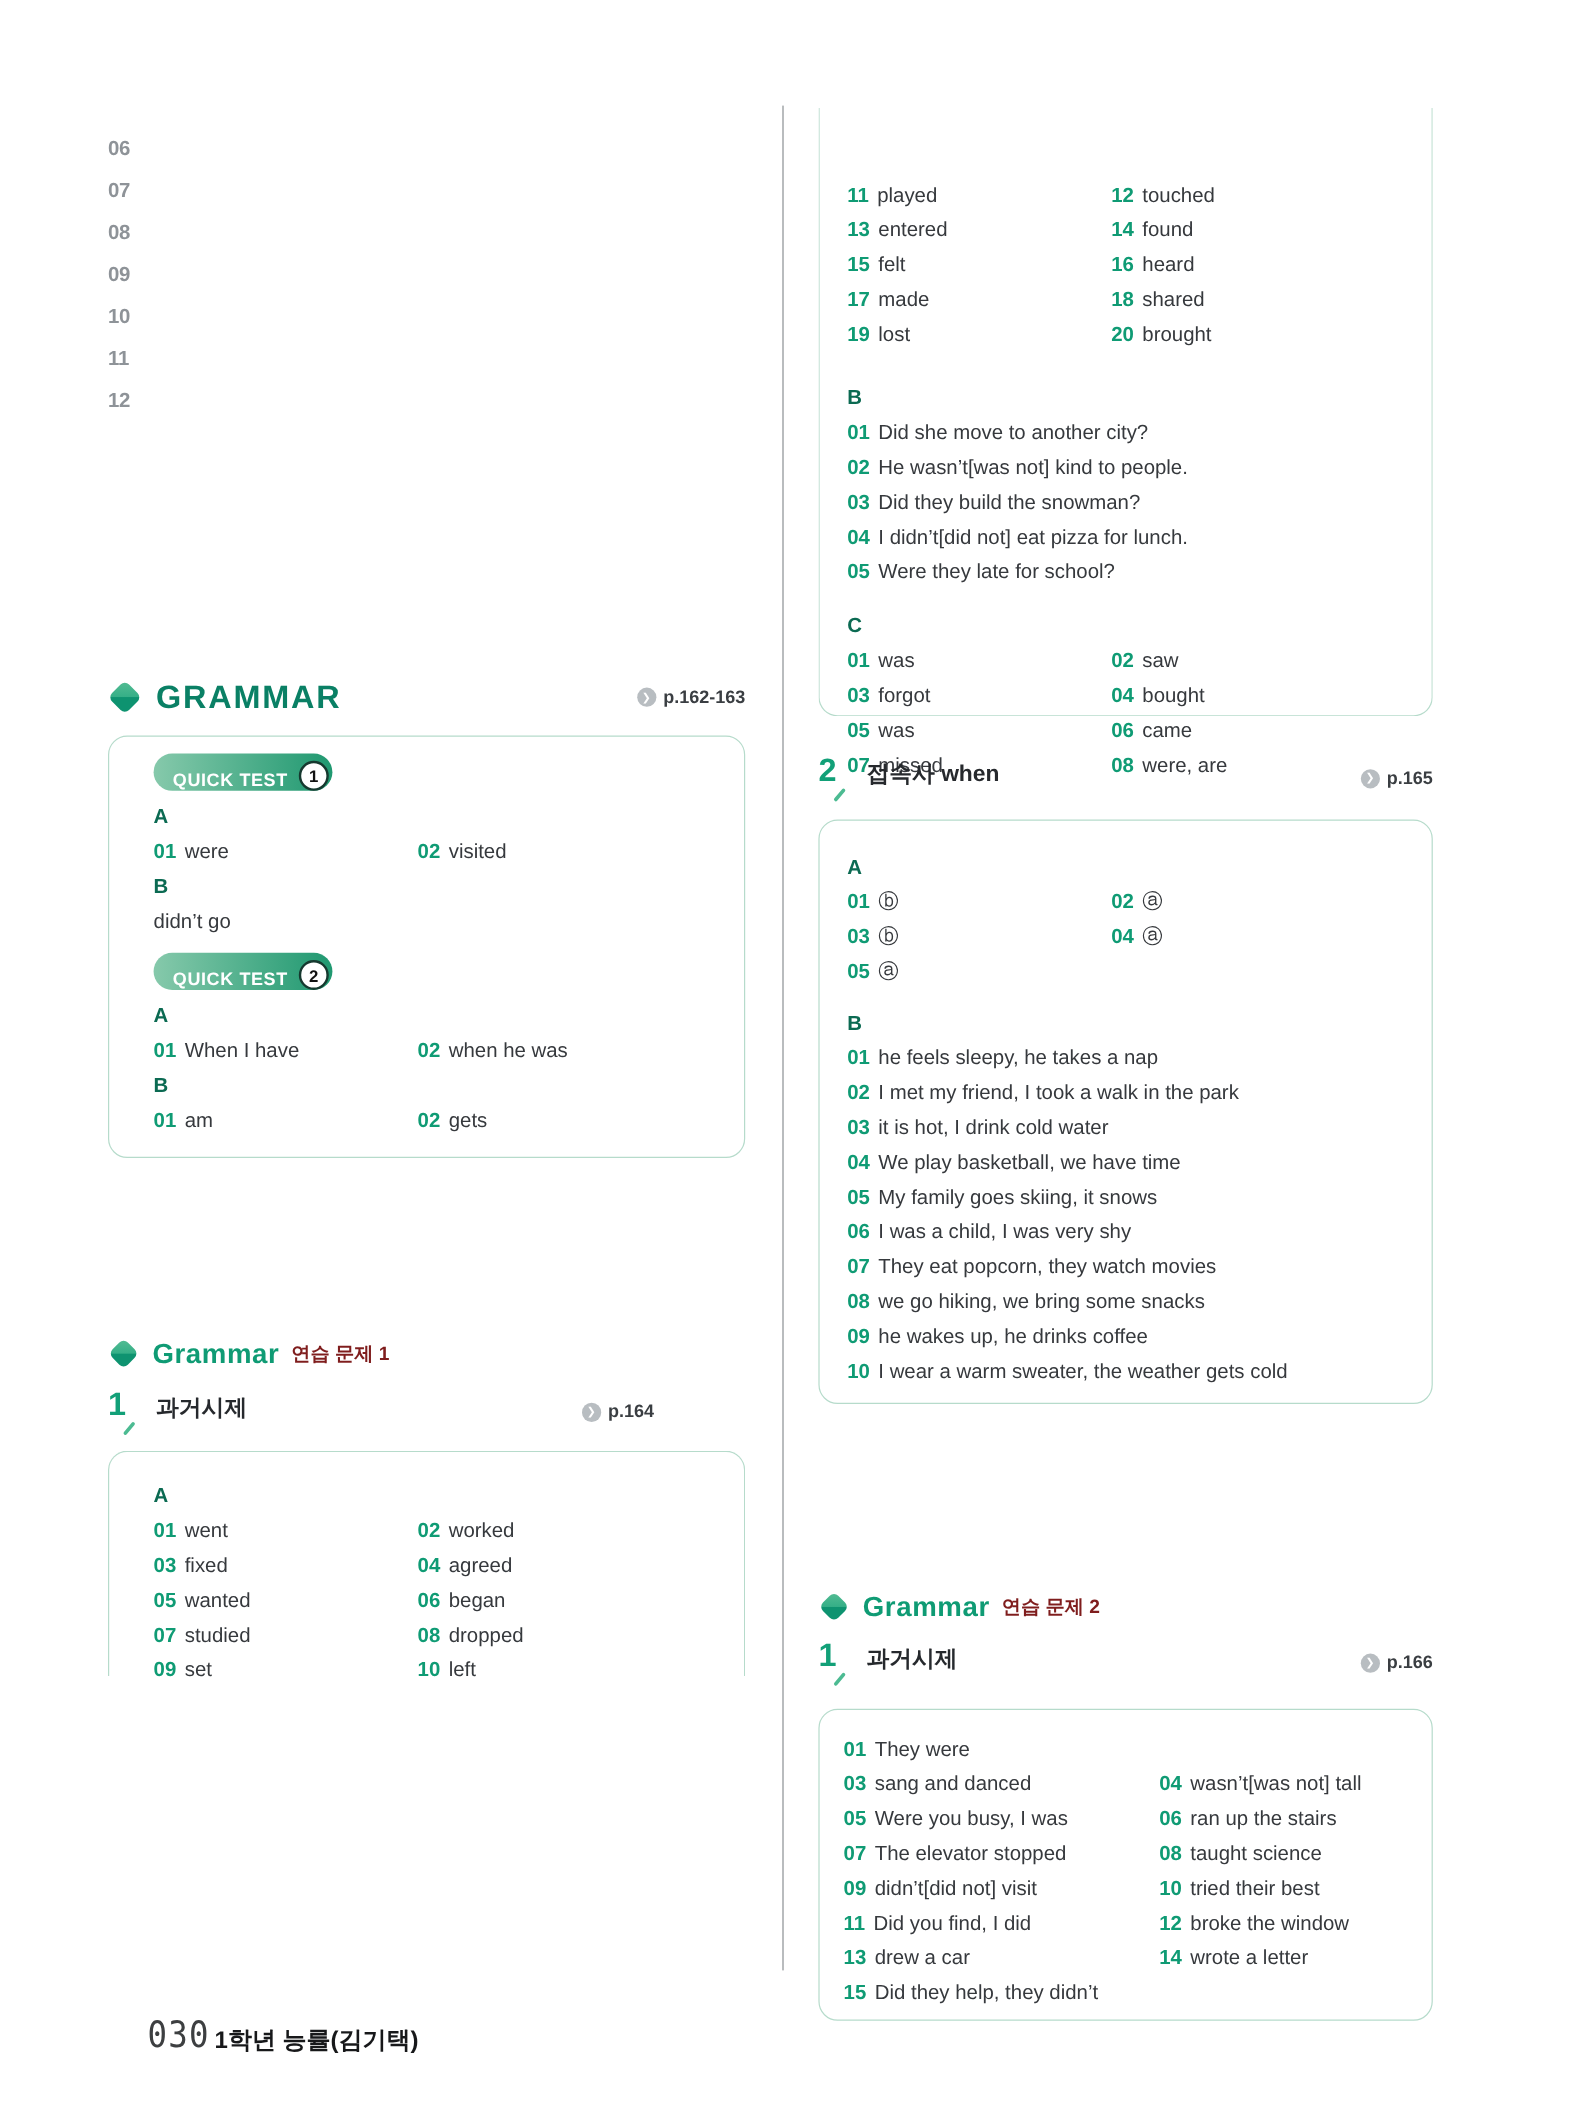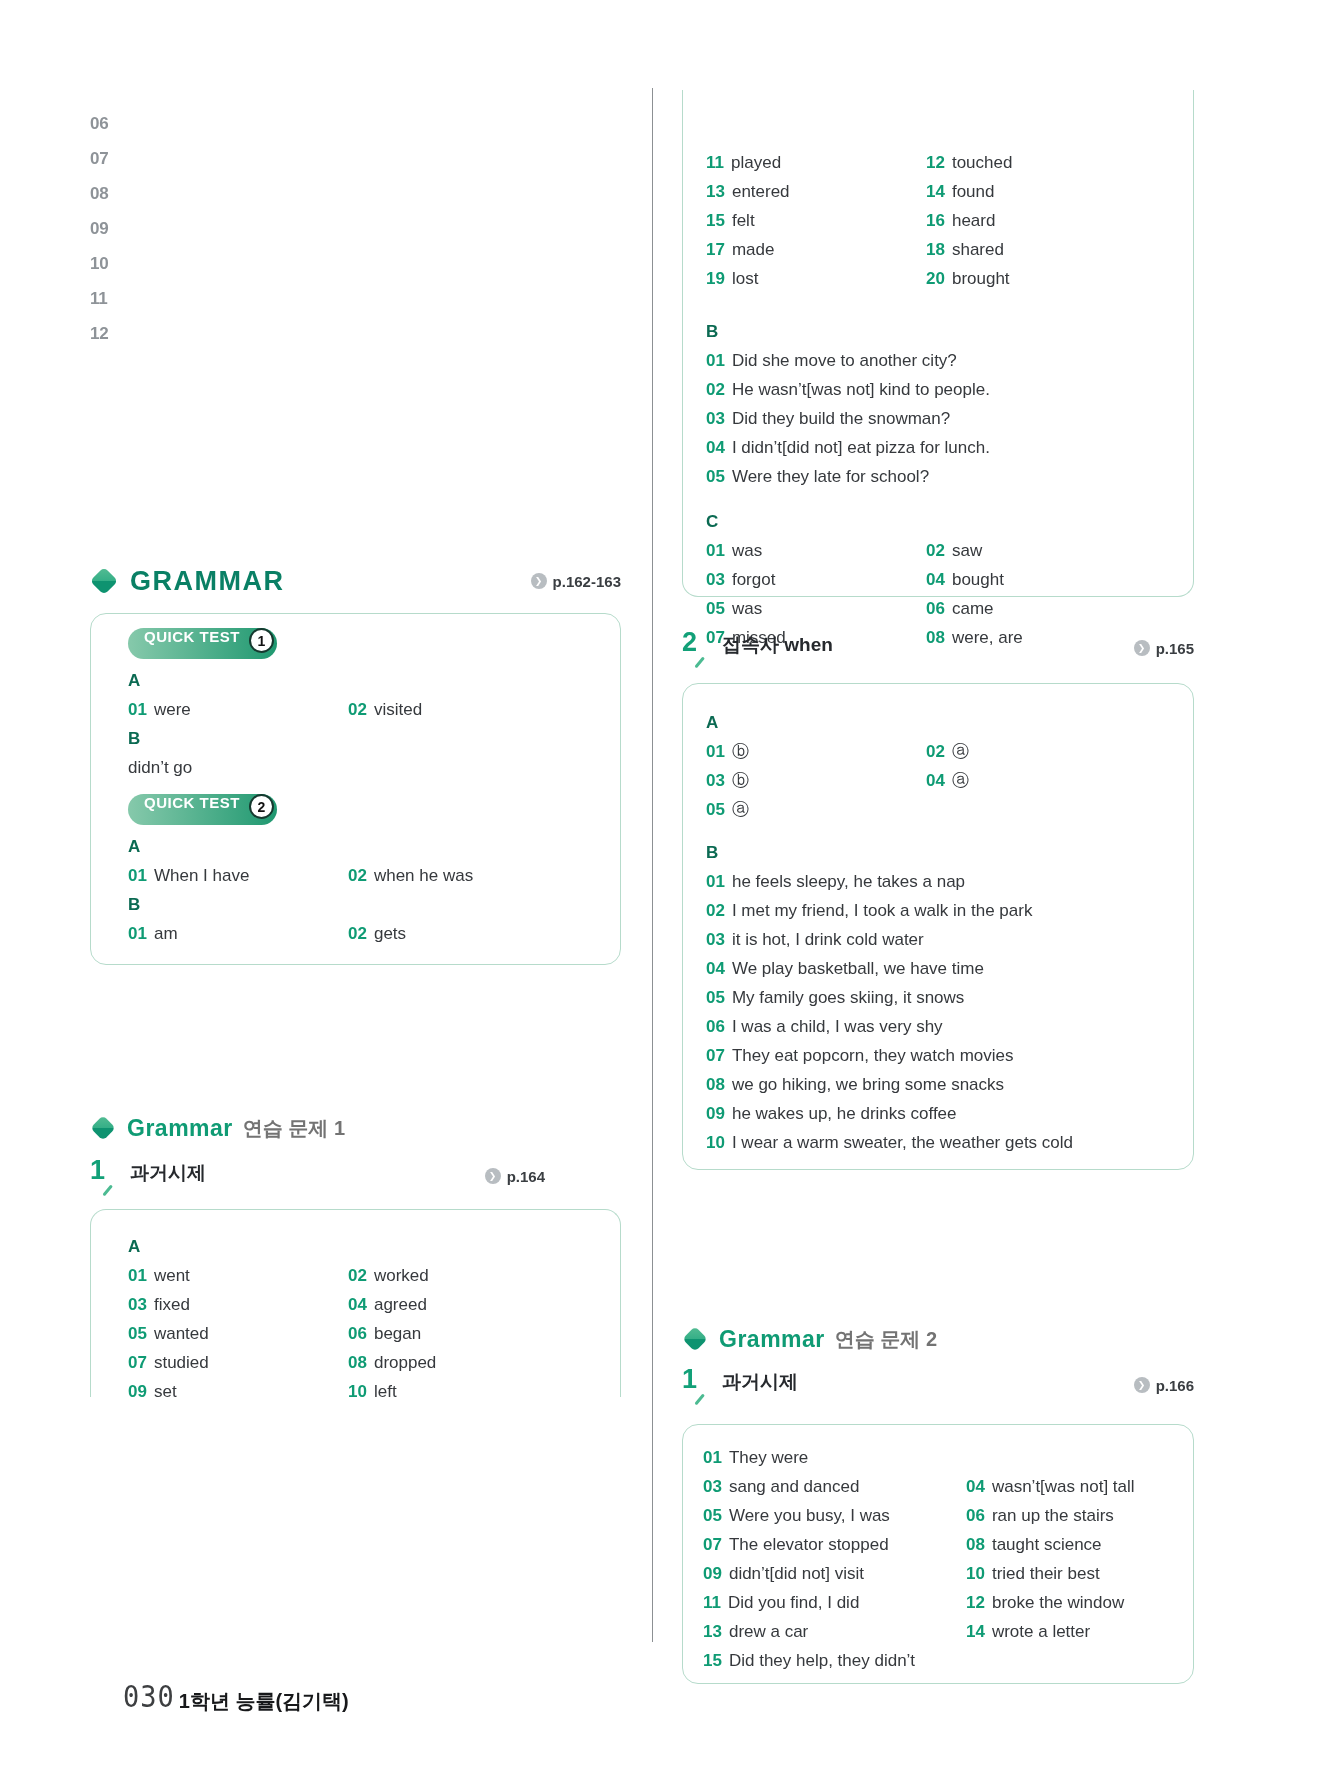--- a/index.html
+++ b/index.html
@@ -25,36 +25,36 @@
     margin:0 16px 0 4px;}
   .grammar-logo{font-size:27px;font-weight:800;color:#0a8065;letter-spacing:1.5px;}
   .plink{margin-left:auto;display:flex;align-items:center;font-size:15px;color:#3a3e42;font-weight:600;}
   .plink-icon{width:16px;height:16px;border-radius:50%;background:#b8bdc1;color:#fff;font-size:9px;
     display:flex;align-items:center;justify-content:center;margin-right:6px;flex:none;}
 
   
   .ph{display:flex;align-items:center;height:34px;}
   .ph .diamond{width:18px;height:18px;margin:0 15px 0 4px;}
   .ph-en{font-size:23px;font-weight:800;color:#0f9b74;letter-spacing:0.5px;margin-right:10px;}
-  .ph-ko{font-size:20px;font-weight:800;color:#737373;}
+  .ph-ko{font-size:16px;font-weight:800;color:#7f1d1d;}
 
   
   .subsec{display:flex;align-items:baseline;height:40px;position:relative;}
   .subsec-num{font-size:27px;font-weight:800;color:#12a078;width:40px;flex:none;position:relative;}
   .subsec-num::after{content:"";position:absolute;left:11px;bottom:-5px;width:13px;height:2.5px;
     background:#4cbb92;border-radius:2px;transform:rotate(-50deg);}
   .subsec-title{font-size:19px;font-weight:700;color:#26292d;}
 
   
   .box{border:1.5px solid #b6dbcb;border-radius:16px;box-sizing:border-box;}
   .box.open-top{border-top:none;border-radius:0 0 16px 16px;}
   .box.open-bottom{border-bottom:none;border-radius:16px 16px 0 0;}
 
   .qt-box{margin-top:14px;padding:14px 20px 16px 37px;}
-  .qt-badge{display:inline-flex;align-items:flex-start;height:31px;border-radius:16px;box-sizing:border-box;
+  .qt-badge{display:inline-flex;align-items:flex-end;height:31px;border-radius:16px;box-sizing:border-box;
     background:linear-gradient(90deg,#86c9ab 0%,#1f9870 100%);padding:0 3px 0 16px;color:#fff;
     font-weight:800;font-size:15px;letter-spacing:0.5px;margin-bottom:7px;}
   .qt-badge .qt-num{width:25px;height:25px;border-radius:50%;background:#fff;border:2px solid #16392f;
     box-sizing:border-box;color:#111;font-size:14px;font-weight:800;display:flex;align-items:center;
     justify-content:center;margin-left:9px;letter-spacing:0;}
   .qt-badge.second{margin-top:12px;}
 
   .ans-row{display:flex;font-size:17px;line-height:29px;flex-direction:column;}
   .ans-letter{width:40px;flex:none;font-weight:800;color:#0b6a52;}
   .ans-grid{flex:1;display:grid;grid-template-columns:220px 1fr;}

